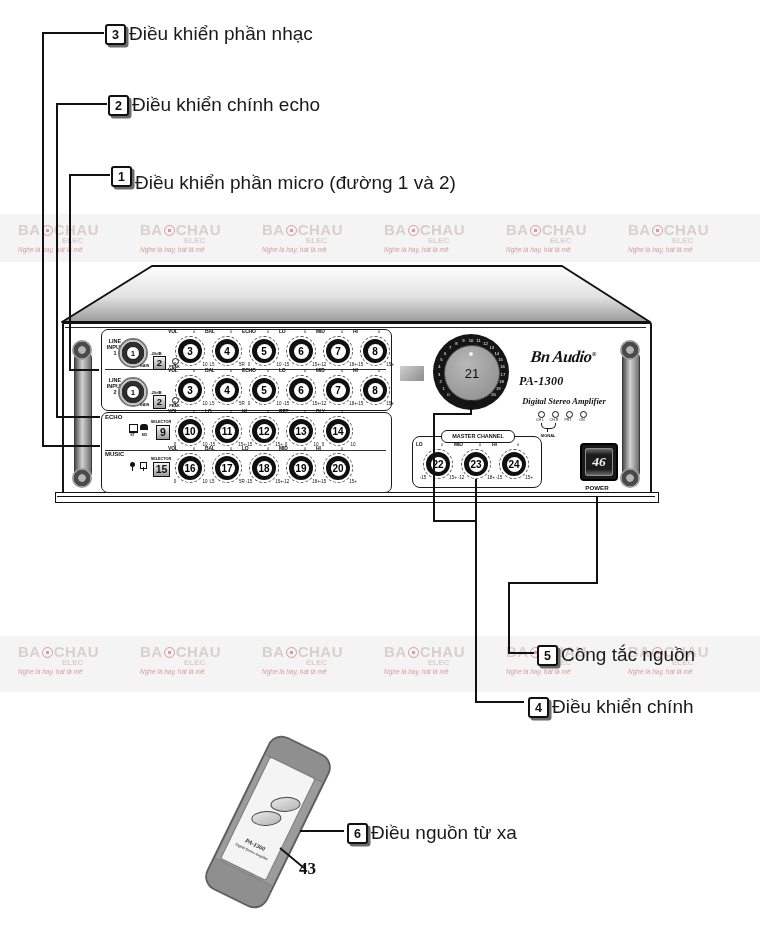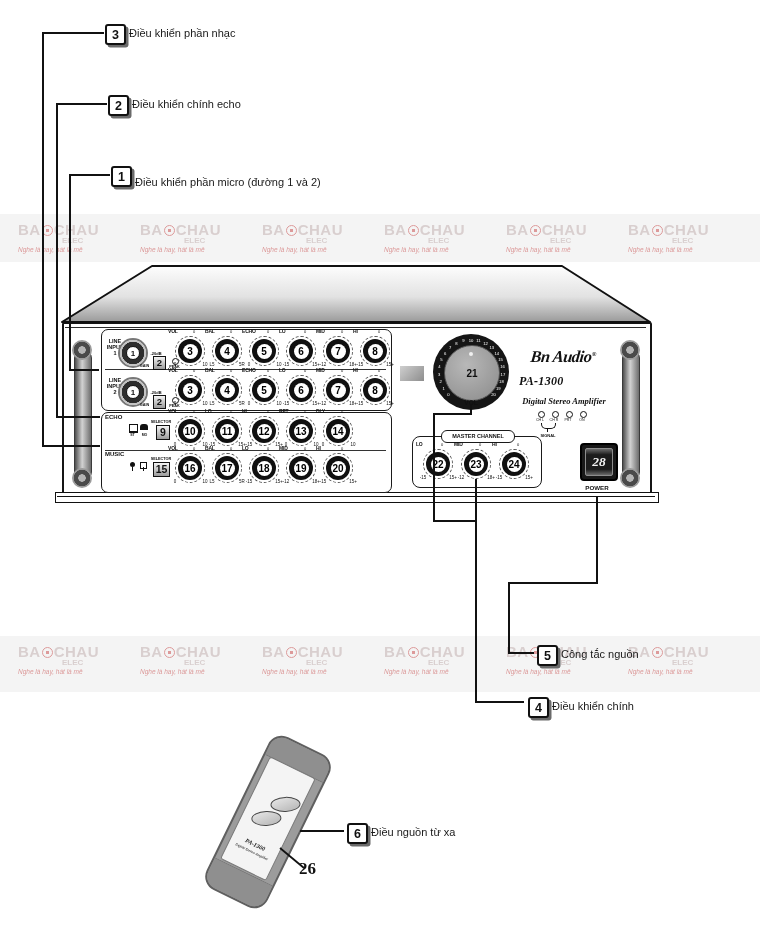--- a/index.html
+++ b/index.html
@@ -56,21 +56,21 @@
   .icon-p2{position:absolute;width:5px;height:5px;border:1.2px solid #111;}
   .pin{position:absolute;width:1.3px;height:4px;background:#111;}
   
   #mbox{position:absolute;left:412px;top:436px;width:128px;height:50px;border:1.5px solid #1a1a1a;border-radius:8px;}
   #mpill{position:absolute;left:441px;top:430px;width:72px;height:11px;border:1.5px solid #1a1a1a;border-radius:6px;
          background:#fff;font-size:5.5px;font-weight:bold;text-align:center;line-height:11px;}
   #bigring{position:absolute;left:433px;top:334px;width:76px;height:76px;border-radius:50%;background:#151515;}
   .bignumlbl{position:absolute;width:10px;margin-left:-5px;margin-top:-2.5px;text-align:center;font-size:4.2px;color:#fff;}
   #bigcap{position:absolute;left:444px;top:345px;width:54px;height:54px;border-radius:50%;border:1px solid #555;
           background:radial-gradient(circle at 40% 35%,#b8b8b8,#8a8a8a);
-          display:flex;align-items:center;justify-content:center;font-size:10px;font-weight:bold;color:#0d0d0d;}
+          display:flex;align-items:center;justify-content:center;font-size:13px;font-weight:normal;color:#0d0d0d;}
   #bigdot{position:absolute;left:469px;top:352px;width:4px;height:4px;border-radius:50%;background:#f0f0f0;}
   #bigvol{position:absolute;left:457px;top:399px;width:28px;text-align:center;font-size:6.5px;font-weight:bold;}
   #sensor{position:absolute;left:400px;top:366px;width:24px;height:15px;
           background:linear-gradient(135deg,#cfcfcf,#8d8d8d);}
   #logo{position:absolute;left:511px;top:347px;width:104px;text-align:center;
         font-family:"Liberation Serif",serif;font-style:italic;font-weight:bold;font-size:16.5px;
         transform:skewX(-6deg);letter-spacing:-.5px;}
   #logoreg{font-size:6px;vertical-align:super;}
   #model{position:absolute;left:519px;top:374px;font-family:"Liberation Serif",serif;font-style:italic;
          font-weight:bold;font-size:12px;letter-spacing:.3px;}
@@ -83,21 +83,21 @@
   #pbtn{position:absolute;left:580px;top:443px;width:34px;height:34px;background:#181818;border:2px solid #000;border-radius:4px;}
   #pinner{position:absolute;inset:3px;border:1px solid #8d8d8d;border-radius:2px;color:#f2f2f2;
           background:linear-gradient(180deg,#6a6a6a,#1c1c1c 22%,#1c1c1c 78%,#6a6a6a);
           display:flex;align-items:center;justify-content:center;
           font-family:"Liberation Serif",serif;font-style:italic;font-weight:bold;font-size:13.5px;}
   #plabel{position:absolute;left:577px;top:484px;width:40px;text-align:center;font-size:6.2px;font-weight:bold;}
   
   .badge{position:absolute;width:17px;height:17px;background:#fff;border:2px solid #111;border-radius:3px;
          box-shadow:2.5px 2.5px 0 #6a6a6a;display:flex;align-items:center;justify-content:center;
          font-size:12.5px;font-weight:bold;z-index:5;}
-  .ctext{position:absolute;font-size:11px;color:#191919;z-index:5;white-space:nowrap;line-height:17px;}
+  .ctext{position:absolute;font-size:19px;color:#191919;z-index:5;white-space:nowrap;line-height:17px;}
   #n26{position:absolute;left:299px;top:859px;font-family:"Liberation Serif",serif;font-weight:bold;font-size:17px;z-index:5;}
   
   #remote{position:absolute;left:234px;top:737px;width:64px;height:166px;transform:rotate(26deg);z-index:3;
           background:#9c9c9c;border:2px solid #5f5f5f;border-radius:15px;}
   .rtop{position:absolute;left:0;right:0;top:0;height:23px;background:#8f8f8f;border-radius:13px 13px 0 0;border-bottom:1px solid #777;}
   .rface{position:absolute;left:5px;right:8px;top:23px;bottom:29px;background:#f4f4f4;border:1px solid #7a7a7a;border-radius:3px;}
   .rbot{position:absolute;left:0;right:0;bottom:0;height:27px;background:#8f8f8f;border-radius:0 0 13px 13px;border-top:1px solid #777;}
   .rbtn{position:absolute;width:28px;height:13px;border:1.6px solid #444;border-radius:50%;
         background:linear-gradient(160deg,#e8e8e8,#b5b5b5);transform:rotate(-28deg);}
   .rb1{left:19px;top:28px;}
@@ -250,21 +250,21 @@
 
     <div id="brk"></div>
     <div id="brks"></div>
     <div id="signal">SIGNAL</div>
 
     <div id="mbox"></div>
     <div id="mpill">MASTER CHANNEL</div>
 
     <div id="pbtn">
       <div id="pinner">
-          <span>28</span>
+          <span>46</span>
         </div>
     </div>
     <div id="plabel">POWER</div>
   <div class="lilabel" style="left: 102px; top: 339px;">
         <div>LINE</div>
         <div>INPUT</div>
         <div>1</div>
       </div>
       <div class="jack" style="left: 118px; top: 338px;">
         <div class="jnum">1</div>
@@ -577,14 +577,14 @@
   <div class="badge" style="left:108px;top:95px;">2</div>
   <div class="ctext" style="left:132px;top:96px;">Điều khiển chính echo</div>
   <div class="badge" style="left:111px;top:166px;">1</div>
   <div class="ctext" style="left:135px;top:167px;margin-top:7px;">Điều khiển phần micro (đường 1 và 2)</div>
   <div class="badge" style="left:537px;top:645px;">5</div>
   <div class="ctext" style="left:561px;top:646px;">Công tắc nguồn</div>
   <div class="badge" style="left:528px;top:697px;">4</div>
   <div class="ctext" style="left:552px;top:698px;">Điều khiển chính</div>
   <div class="badge" style="left:347px;top:823px;">6</div>
   <div class="ctext" style="left:371px;top:824px;">Điều nguồn từ xa</div>
-  <div id="n26">26</div>
+  <div id="n26">43</div>
 </div>
 
 </body></html>

